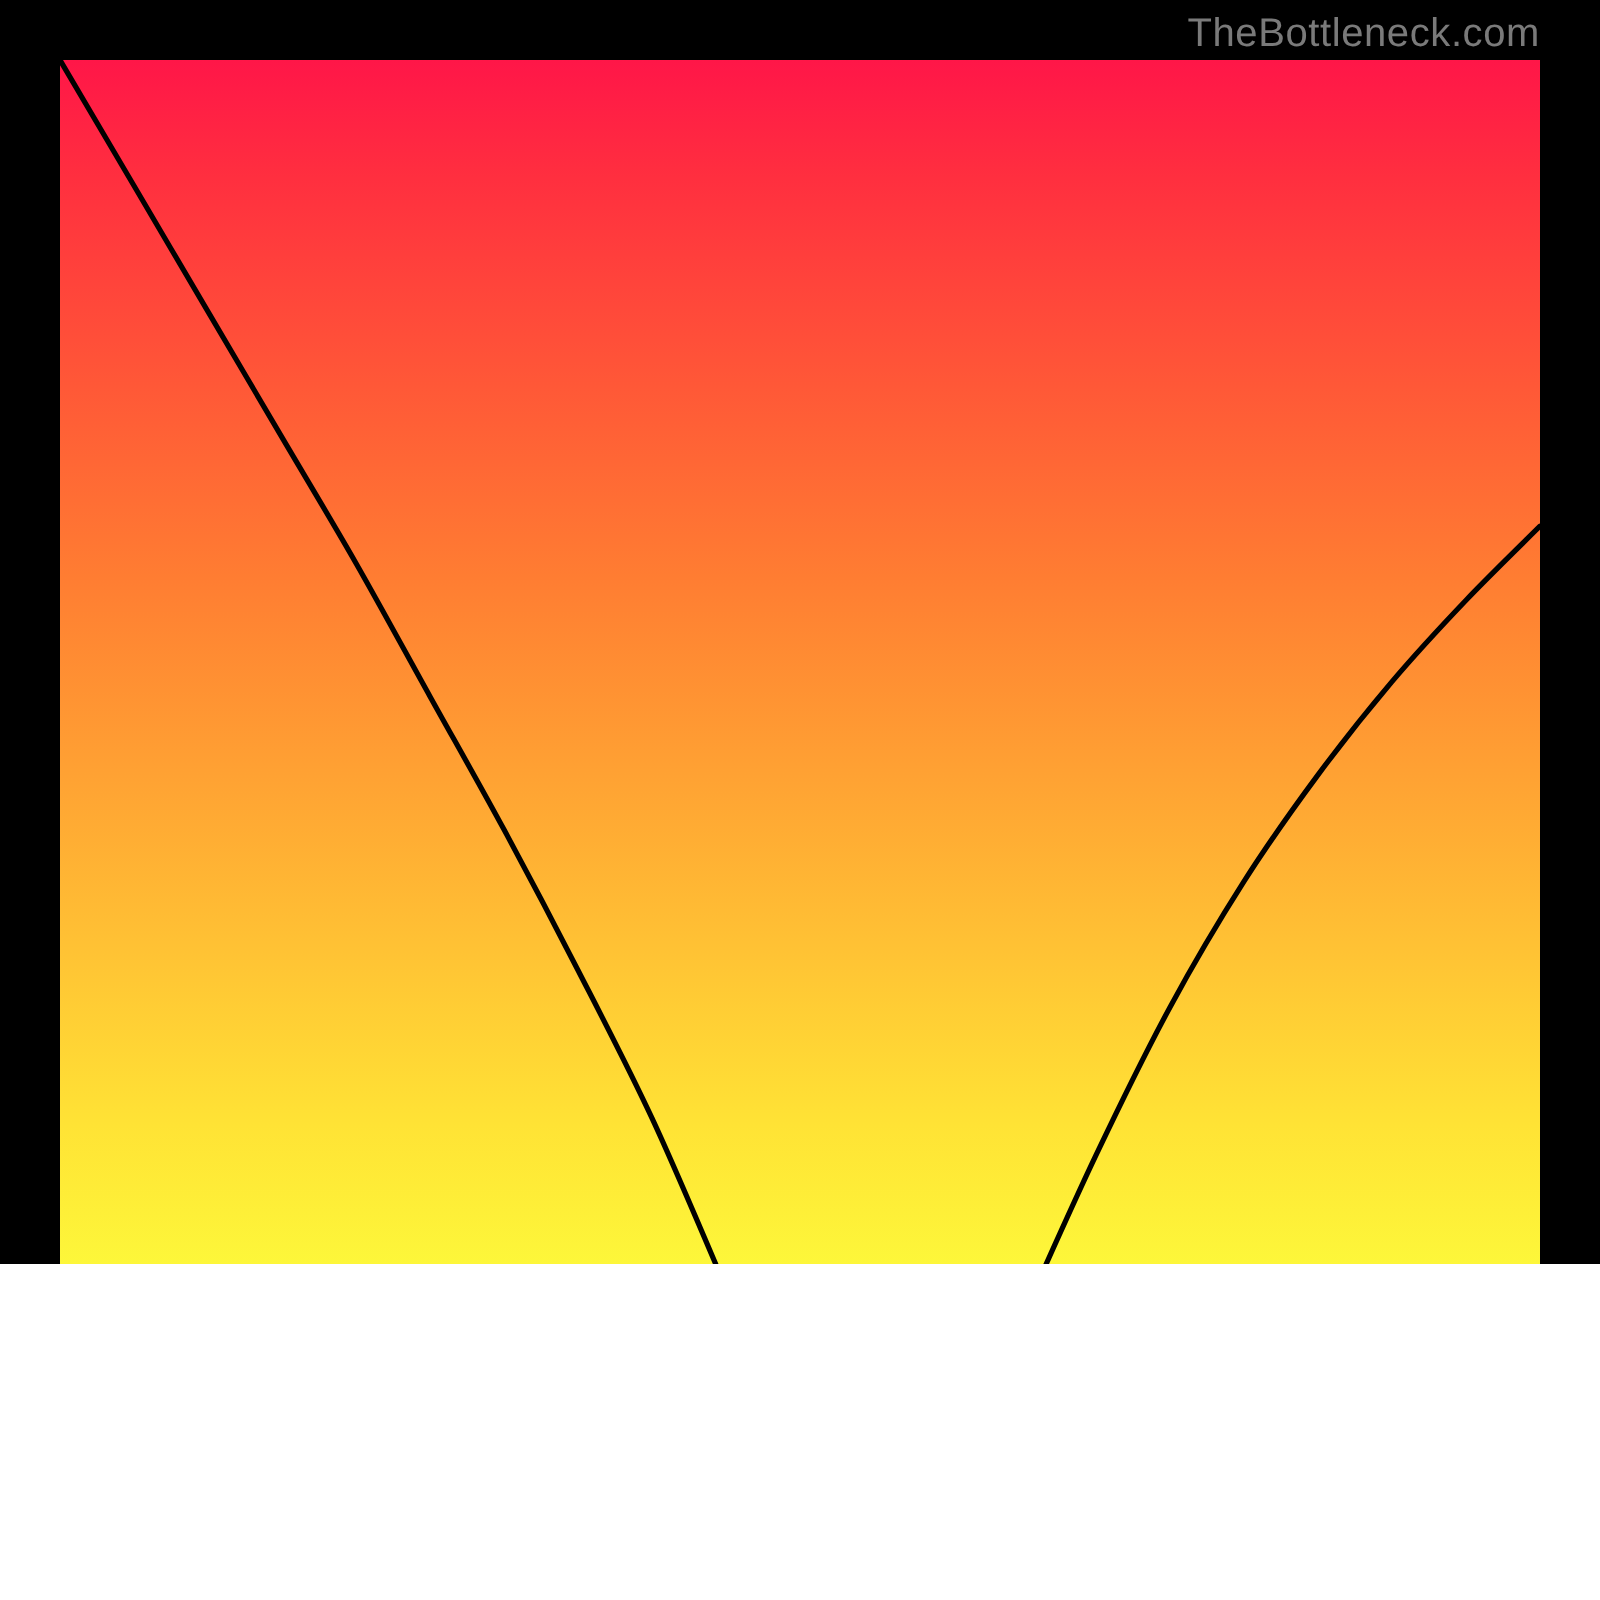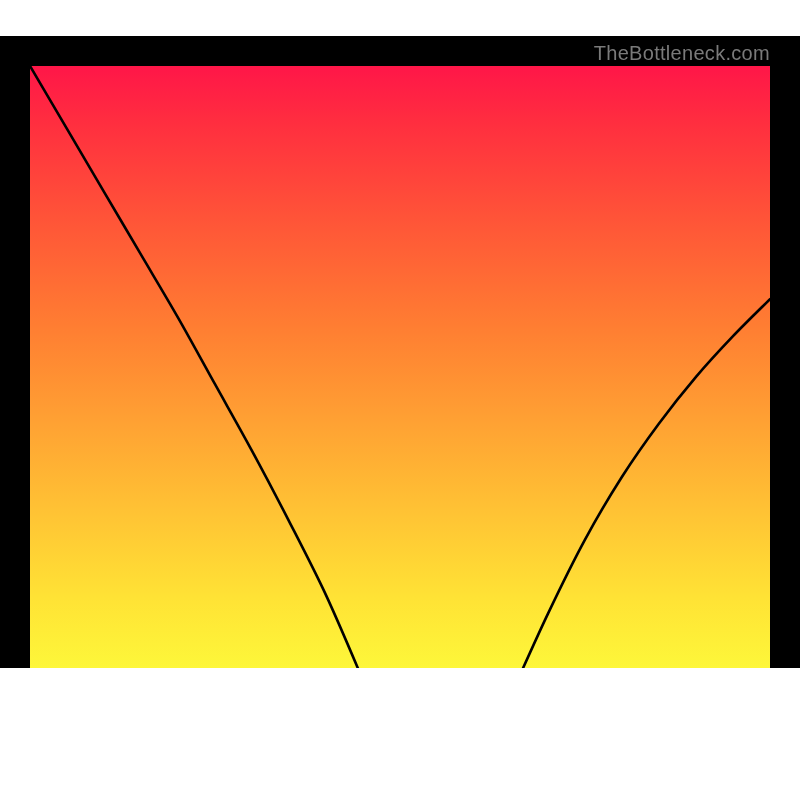--- a/index.html
+++ b/index.html
@@ -6,21 +6,20 @@
     margin: 0;
     padding: 0;
     background: #ffffff;
     font-family: Arial, Helvetica, sans-serif;
   }
   .chart-container {
     position: relative;
     width: 800px;
     height: 632px;
     background: #000000;
-    margin-top: 36px;
   }
   .plot-area {
     position: absolute;
     left: 30px;
     top: 30px;
     width: 740px;
     height: 740px;
     background: linear-gradient(to bottom,
       #ff1648 0%,
       #ff2f3f 8%,

